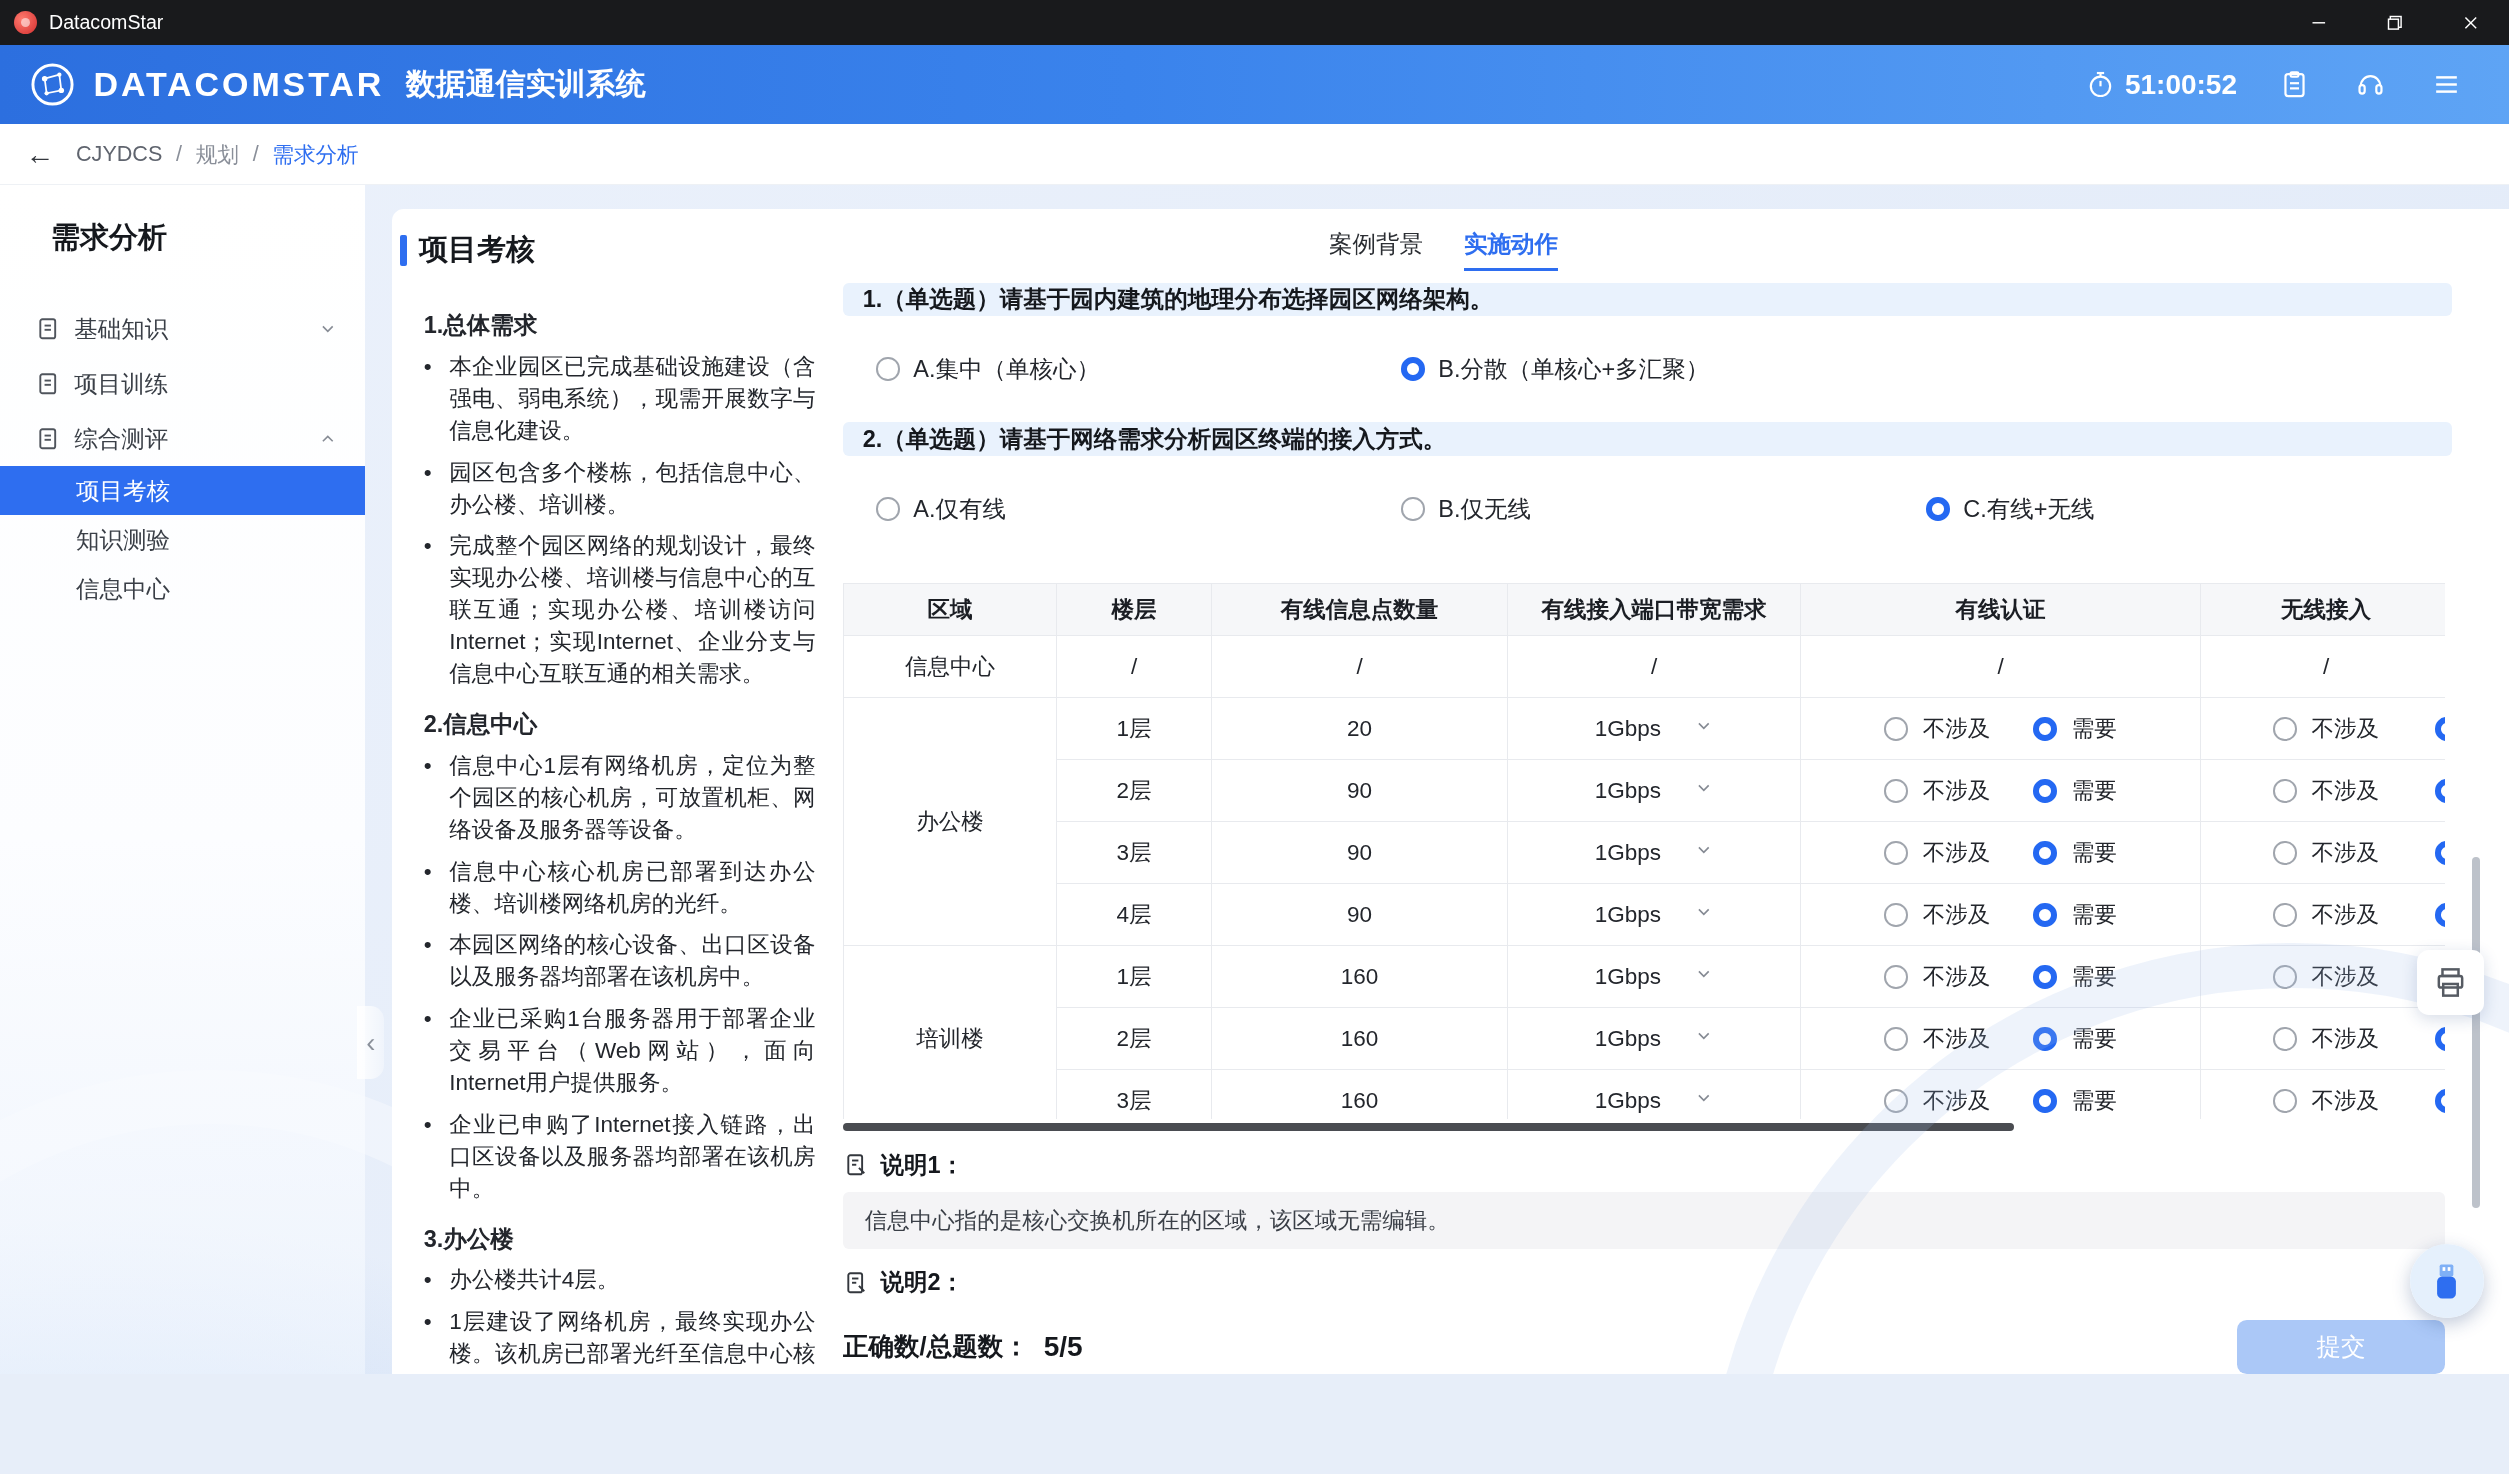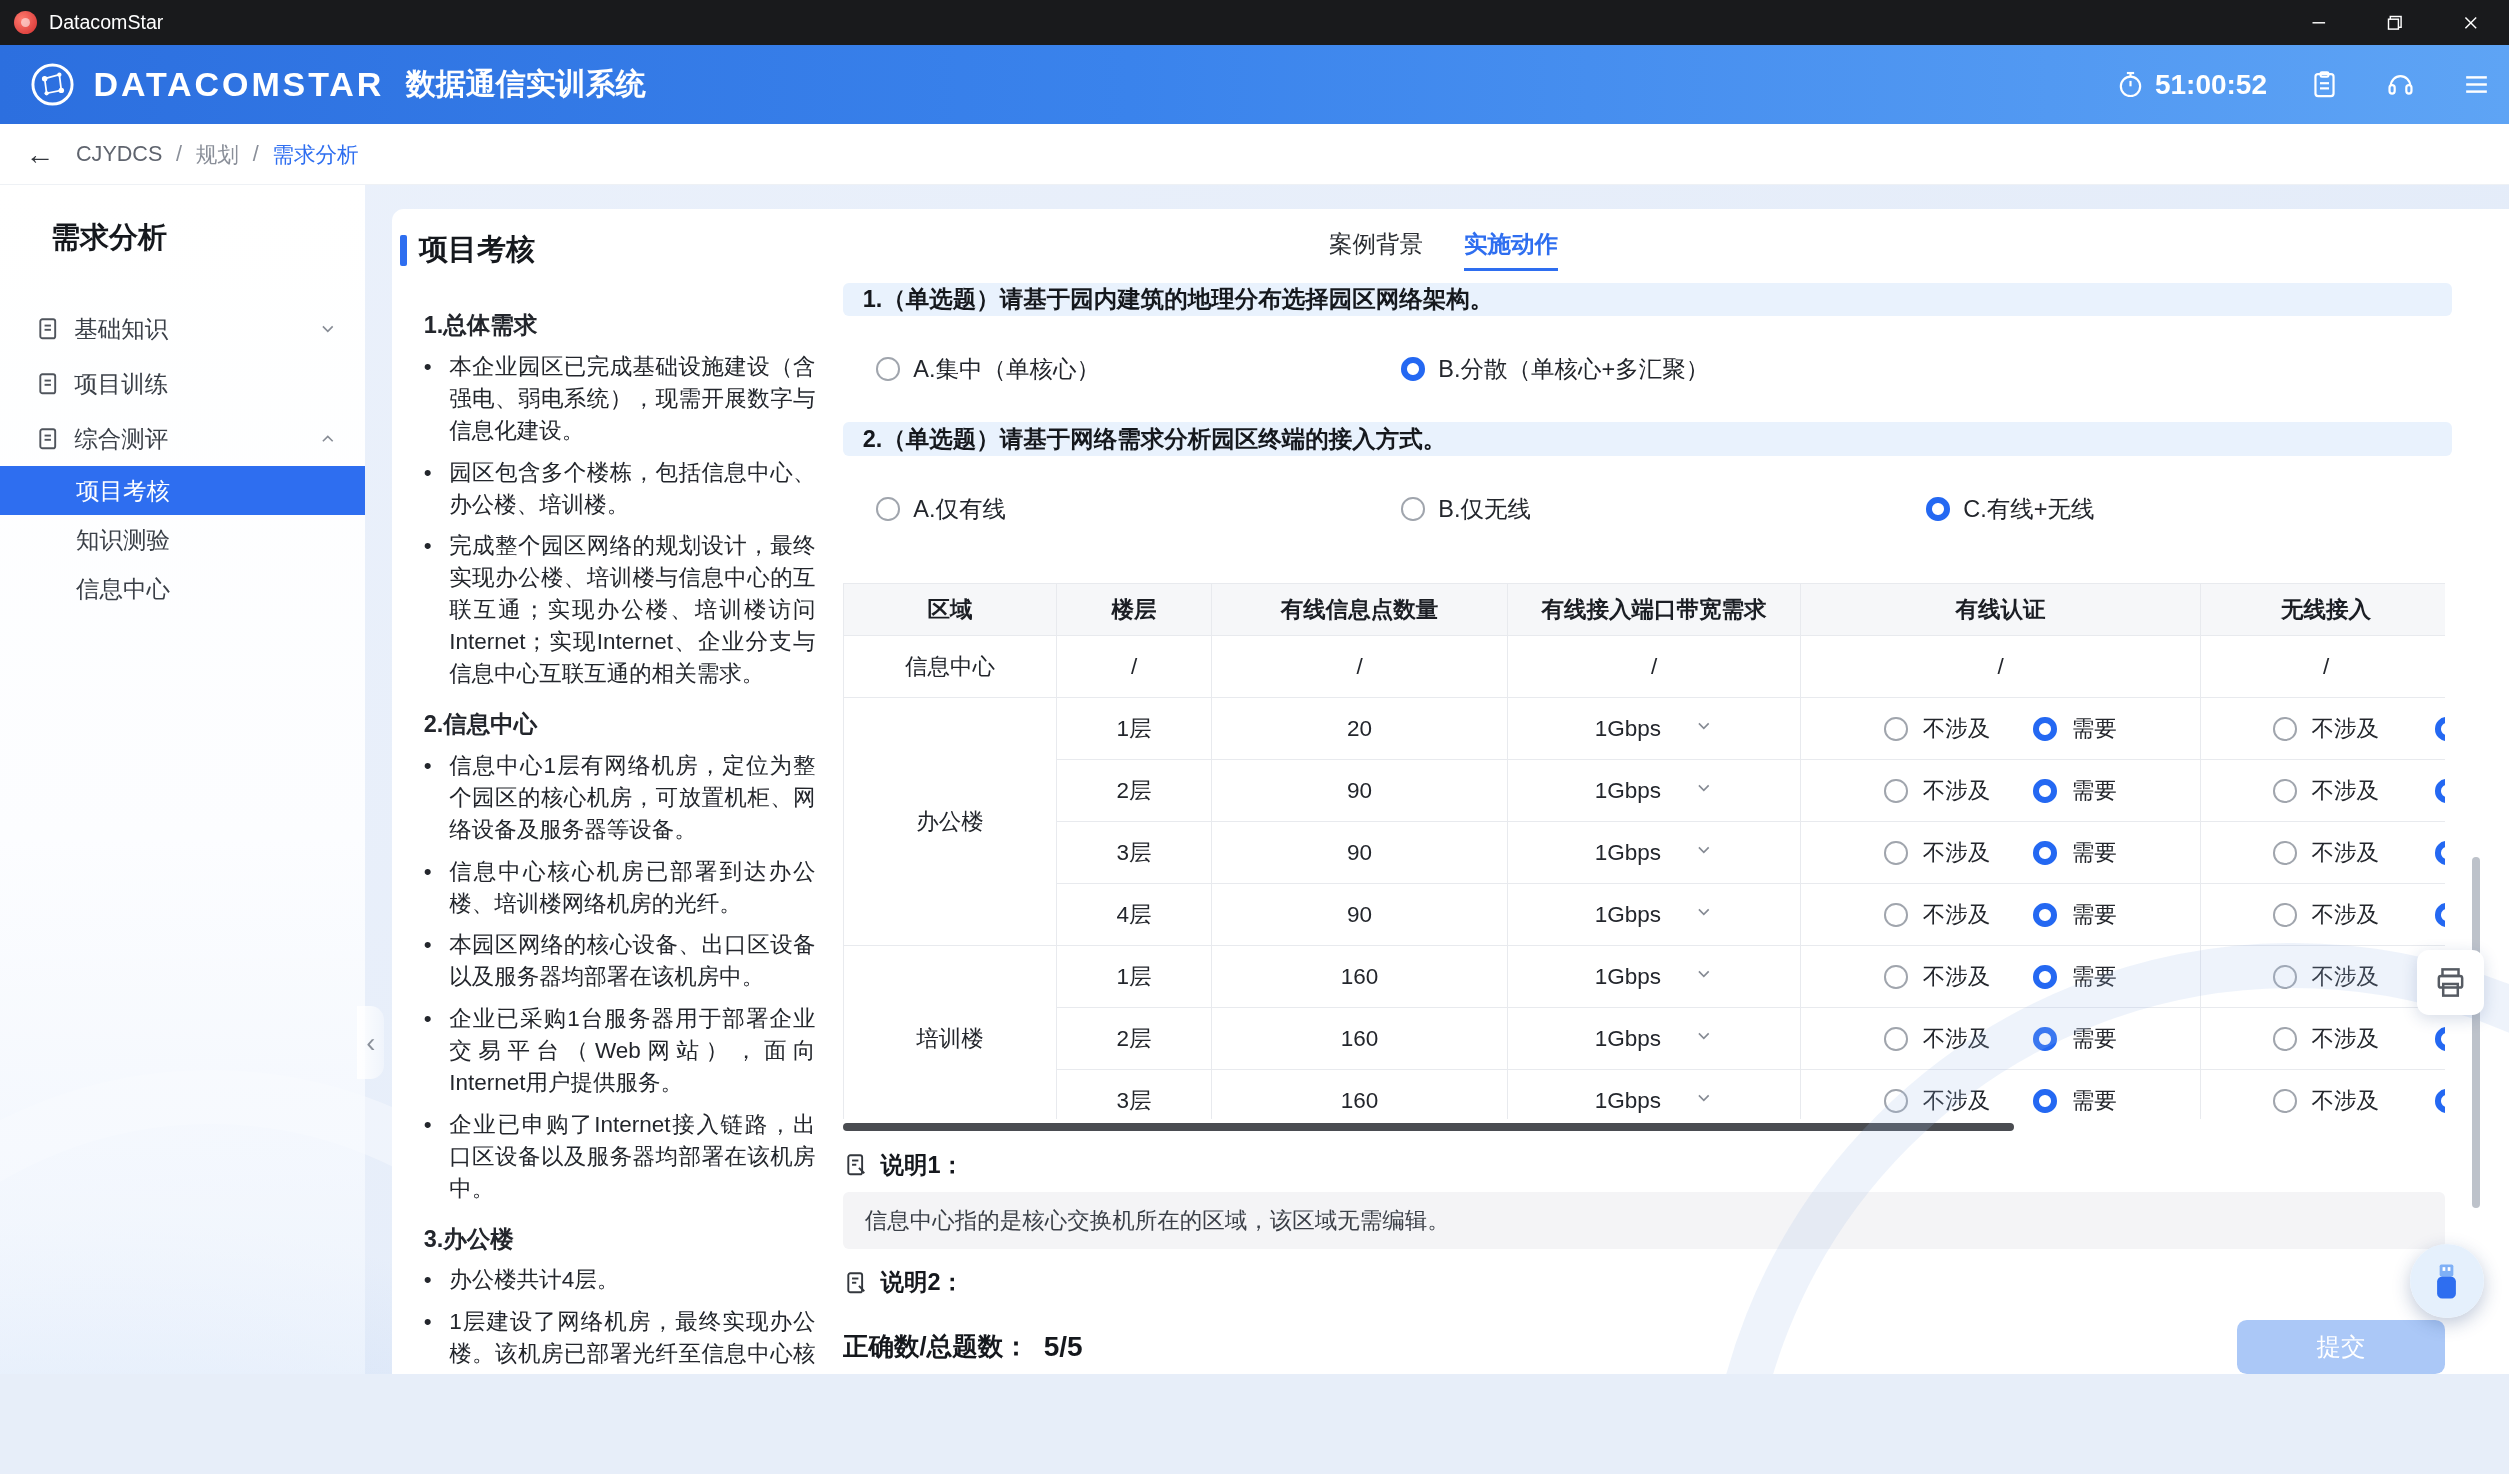--- a/index.html
+++ b/index.html
@@ -15,21 +15,21 @@
   .tb-name { font-size:19.6px; }
   .tb-spacer { flex:1; }
   .win-btn { width:76px; height:45px; display:flex; align-items:center; justify-content:center; }
 
   
   .appbar { height:79px; flex:none; display:flex; align-items:center; color:#fff;
     background:linear-gradient(90deg, var(--header-gradient-start,#2c6fdf) 0%, #3a83ec 45%, var(--header-gradient-end,#5ea4f5) 100%); }
   .brand { display:flex; align-items:center; gap:17.6px; padding-left:29px; }
   .brand-name { font-size:34px; font-weight:bold; letter-spacing:2.9px; }
   .brand-cn { font-size:30px; font-weight:bold; margin-left:3.9px; }
-  .appbar-right { margin-left:auto; display:flex; align-items:center; gap:39px; padding-right:14px; }
+  .appbar-right { margin-left:auto; display:flex; align-items:center; gap:39px; padding-right:44px; }
   .timer { display:flex; align-items:center; gap:9.8px; font-size:28px; font-weight:bold; }
   .appbar-icon { width:37px; height:37px; display:flex; align-items:center; justify-content:center; }
 
   
   .crumbbar { height:61px; background:#fff; flex:none; display:flex; align-items:center; gap:13.7px; padding-left:25.5px; font-size:21.6px; color:#8a8f99; border-bottom:1px solid #eef1f5; }
   .back-arrow { font-size:29px; color:#33373d; margin-right:7.8px; cursor:pointer; }
   .crumb-root { color:#5f646e; }
   .crumb-active { color:var(--accent,#2e6ef0); }
 
   

